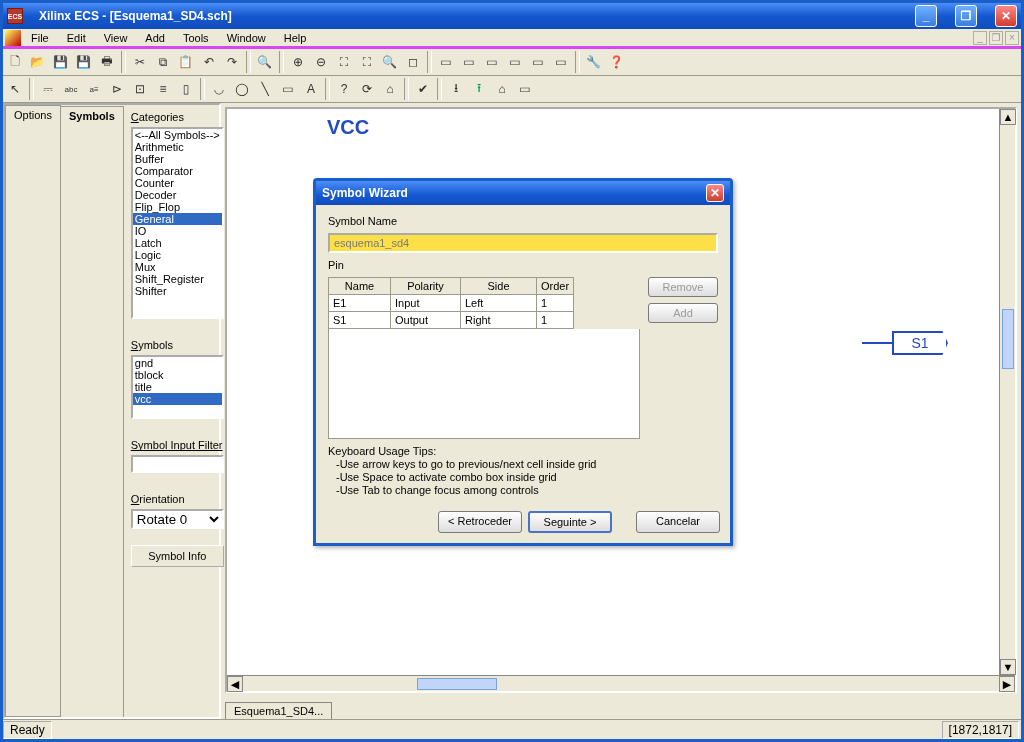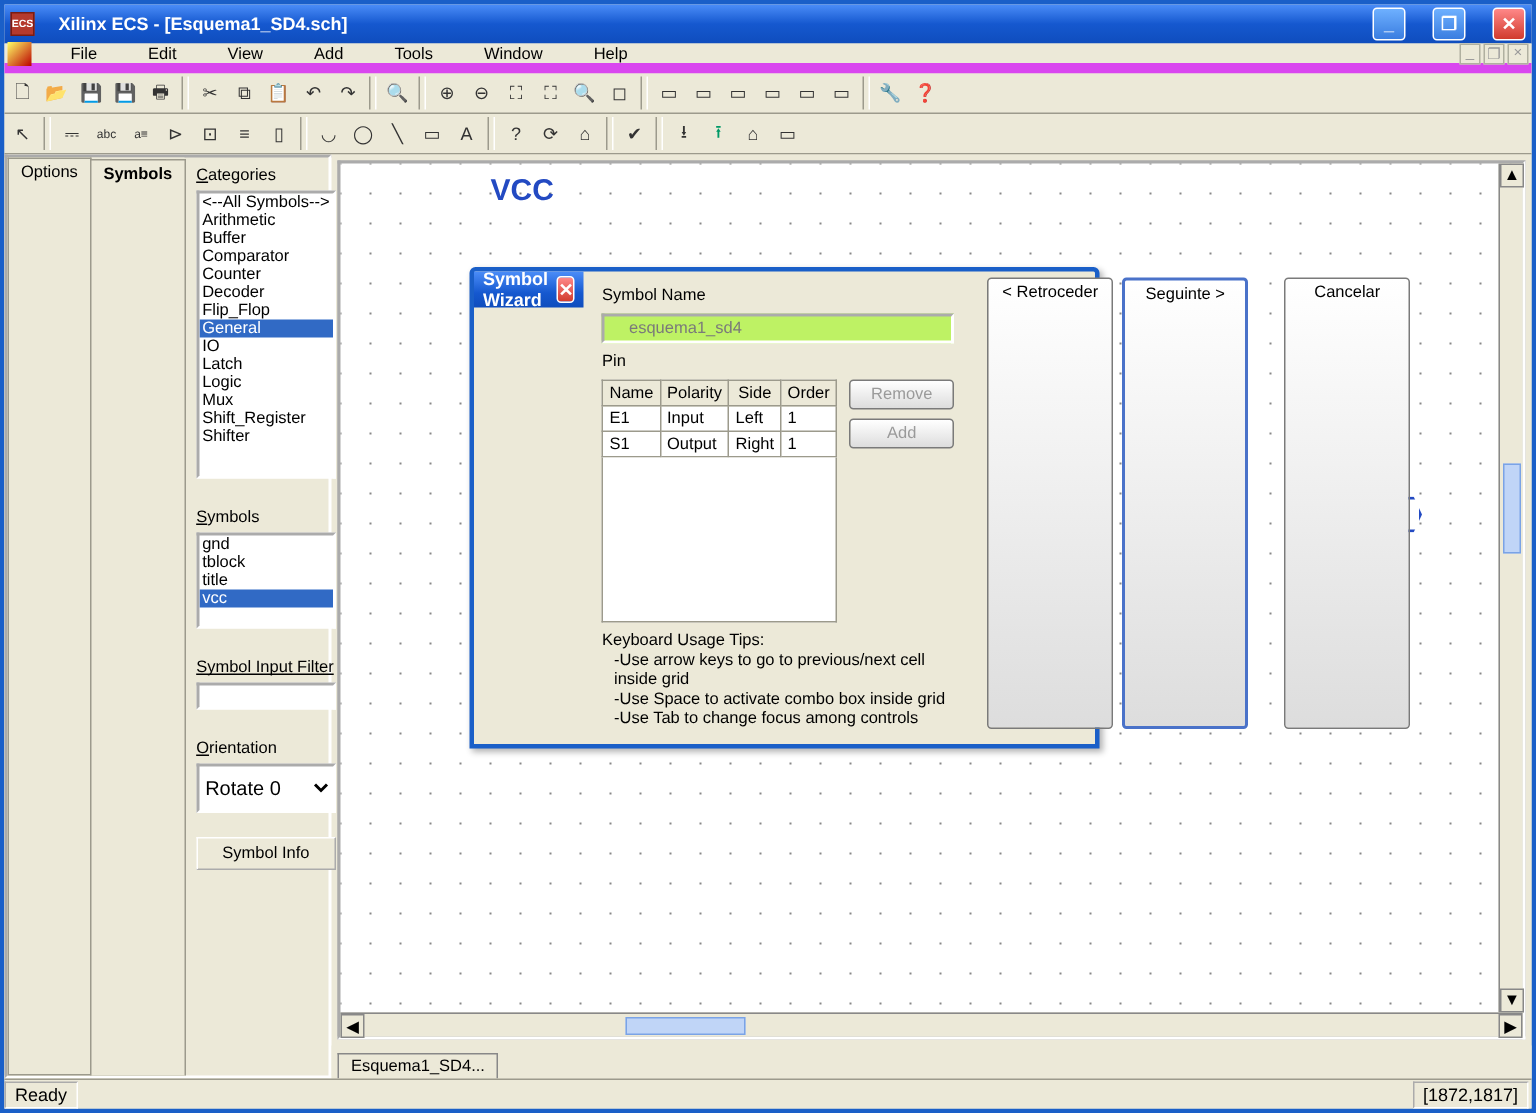--- a/index.html
+++ b/index.html
@@ -23,22 +23,22 @@
   }
   .titlebar .spacer{flex:1;}
   .titlebar .wbut{
     width:22px;height:22px;margin-left:2px;border:1px solid #fff;border-radius:3px;
     display:inline-flex;align-items:center;justify-content:center;font-weight:bold;font-size:12px;
   }
   .wbut.min,.wbut.max{background:linear-gradient(180deg,#6eb0ff,#3a7de0);color:#fff;}
   .wbut.close{background:linear-gradient(180deg,#f88,#d13b2e);color:#fff;}
 
   .menubar{
-    height:20px; background:#ece9d8; display:flex; align-items:center; padding:0 2px; gap:18px;
-    border-bottom:7px solid #d946ef;
+    height:20px; background:#ece9d8; display:flex; align-items:center; padding:0 2px; gap:2px;
+    border-bottom:3px solid #d946ef;
   }
   .menubar .mlogo{width:16px;height:16px;background:linear-gradient(135deg,#ff6,#b00);}
   .menubar span{padding:2px 8px;}
   .menubar .mdi-ctls{margin-left:auto;display:flex;gap:2px;}
   .menubar .mdi-ctls div{width:14px;height:14px;border:1px solid #b0b0a0;background:#ece9d8;display:flex;align-items:center;justify-content:center;font-size:10px;color:#999;}
 
   .toolbar{
     background:#ece9d8; border-bottom:1px solid #9c9a8c; display:flex; align-items:center;
     padding:2px 1px; gap:1px; flex-wrap:wrap;
   }
@@ -57,21 +57,21 @@
   label.u{position:relative;}
   label.u::first-letter{text-decoration:underline;}
   .listbox{
     background:#fff;border:2px inset #fff; height:auto; overflow:auto; font-size:11px;
   }
   .listbox div{padding:0 2px;white-space:nowrap;}
   .listbox div.sel{background:#316ac5;color:#fff;}
   .small-list{height:64px;}
   .big-list{height:192px;}
   .txt{background:#fff;border:2px inset #fff;height:18px;}
-  select{background:#fff;border:2px inset #fff;height:33px;width:100%;}
+  select{background:#fff;border:2px inset #fff;height:20px;width:100%;}
   .btn-panel{border:1px outset #fff;padding:4px;text-align:center;background:#ece9d8;cursor:default;}
 
   .canvas-wrap{
     flex:1;display:flex;flex-direction:column;margin:4px;border:2px inset #fff;background:#aaa;
     position:relative;
   }
   .canvas{
     flex:1;background:#fff;position:relative;overflow:hidden;
     background-image:radial-gradient(circle,#888 0.6px,transparent 0.6px);
     background-size:20px 20px;background-position:10px 10px;
@@ -101,33 +101,33 @@
     color:#234ac2;font-size:14px;
     clip-path:polygon(0 0,90% 0,100% 50%,90% 100%,0 100%);
     background:#fff;
   }
 
   
   .dialog{
     position:absolute;left:310px;top:175px;width:420px;
     background:#ece9d8;border:3px solid #1a5fc8;border-radius:4px 4px 0 0;
     box-shadow:2px 2px 4px rgba(0,0,0,.3);
-    display:flex;flex-direction:row;
+    display:flex;flex-direction:column;
   }
   .dialog .dlg-title{
     height:24px;background:linear-gradient(180deg,#4b8df8 0%, #1558cf 60%, #0f4dbd 100%);
     color:#fff;font-weight:bold;font-size:12px;display:flex;align-items:center;padding:0 6px;
   }
   .dialog .dlg-title .spacer{flex:1;}
   .dialog .dlg-title .x{
     width:18px;height:18px;background:linear-gradient(180deg,#f88,#d13b2e);color:#fff;
     border:1px solid #fff;border-radius:3px;display:flex;align-items:center;justify-content:center;font-weight:bold;
   }
   .dialog .dlg-body{padding:10px 12px;display:flex;flex-direction:column;gap:6px;}
-  .ro{background:#bef264;border:2px inset #fff;padding:2px 16px;color:#7a7a7a;}
+  .ro{background:#fde047;border:2px inset #fff;padding:2px 4px;color:#7a7a7a;}
   .grid-wrap{display:flex;gap:8px;align-items:flex-start;}
   table.grid{border-collapse:collapse;flex:1;background:#fff;}
   table.grid th,table.grid td{border:1px solid #9c9a8c;padding:2px 4px;font-size:11px;text-align:left;}
   table.grid th{background:#ece9d8;font-weight:normal;text-align:center;}
   table.grid th:first-child{width:62px;}
   table.grid th:nth-child(2){width:70px;}
   table.grid th:nth-child(3){width:76px;}
   .gridpad{height:110px;border:1px solid #9c9a8c;border-top:none;background:#fff;}
   .side-btns{display:flex;flex-direction:column;gap:6px;width:70px;}
   .wbutton{

